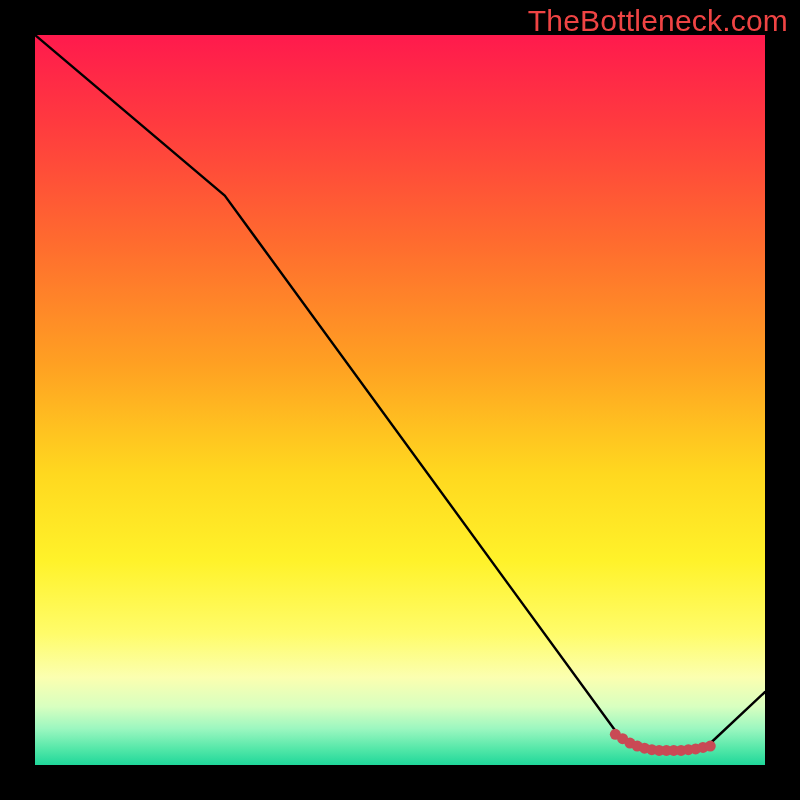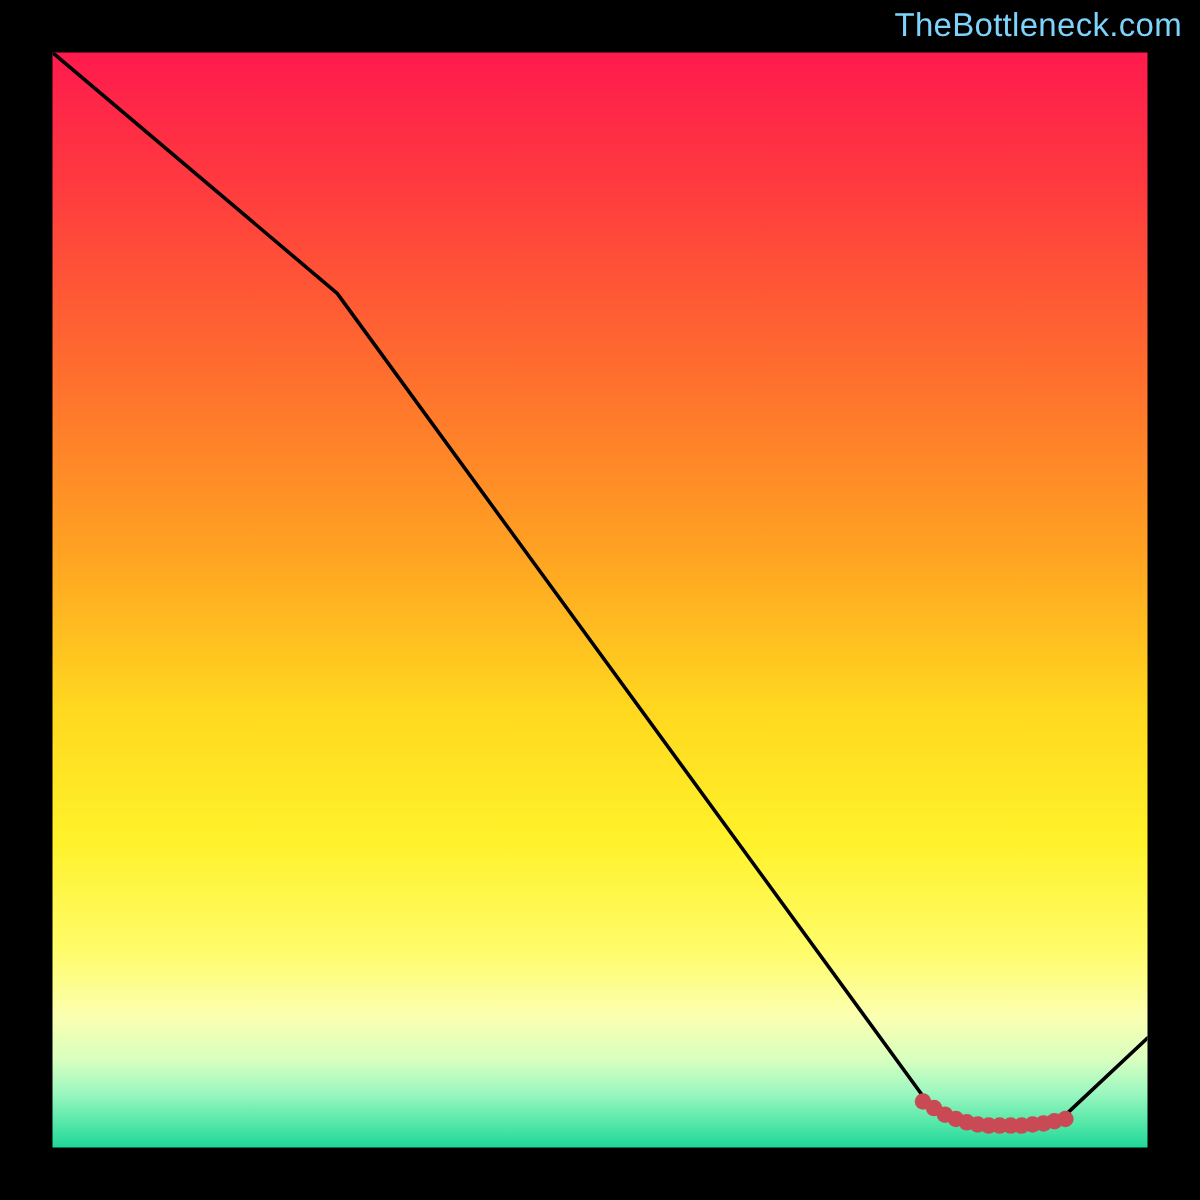--- a/index.html
+++ b/index.html
@@ -14,22 +14,22 @@
   .frame {
     position: relative;
     width: 800px;
     height: 800px;
     background: #000;
   }
   .attribution {
     position: absolute;
     top: 4px;
     right: 12px;
-    color: #7dd3fc;
-    font-size: 22px;
+    color: #ef4444;
+    font-size: 30px;
     font-family: Arial, sans-serif;
     letter-spacing: 0.2px;
   }
   .plot-area {
     position: absolute;
     left: 35px;
     top: 35px;
     width: 730px;
     height: 730px;
     

